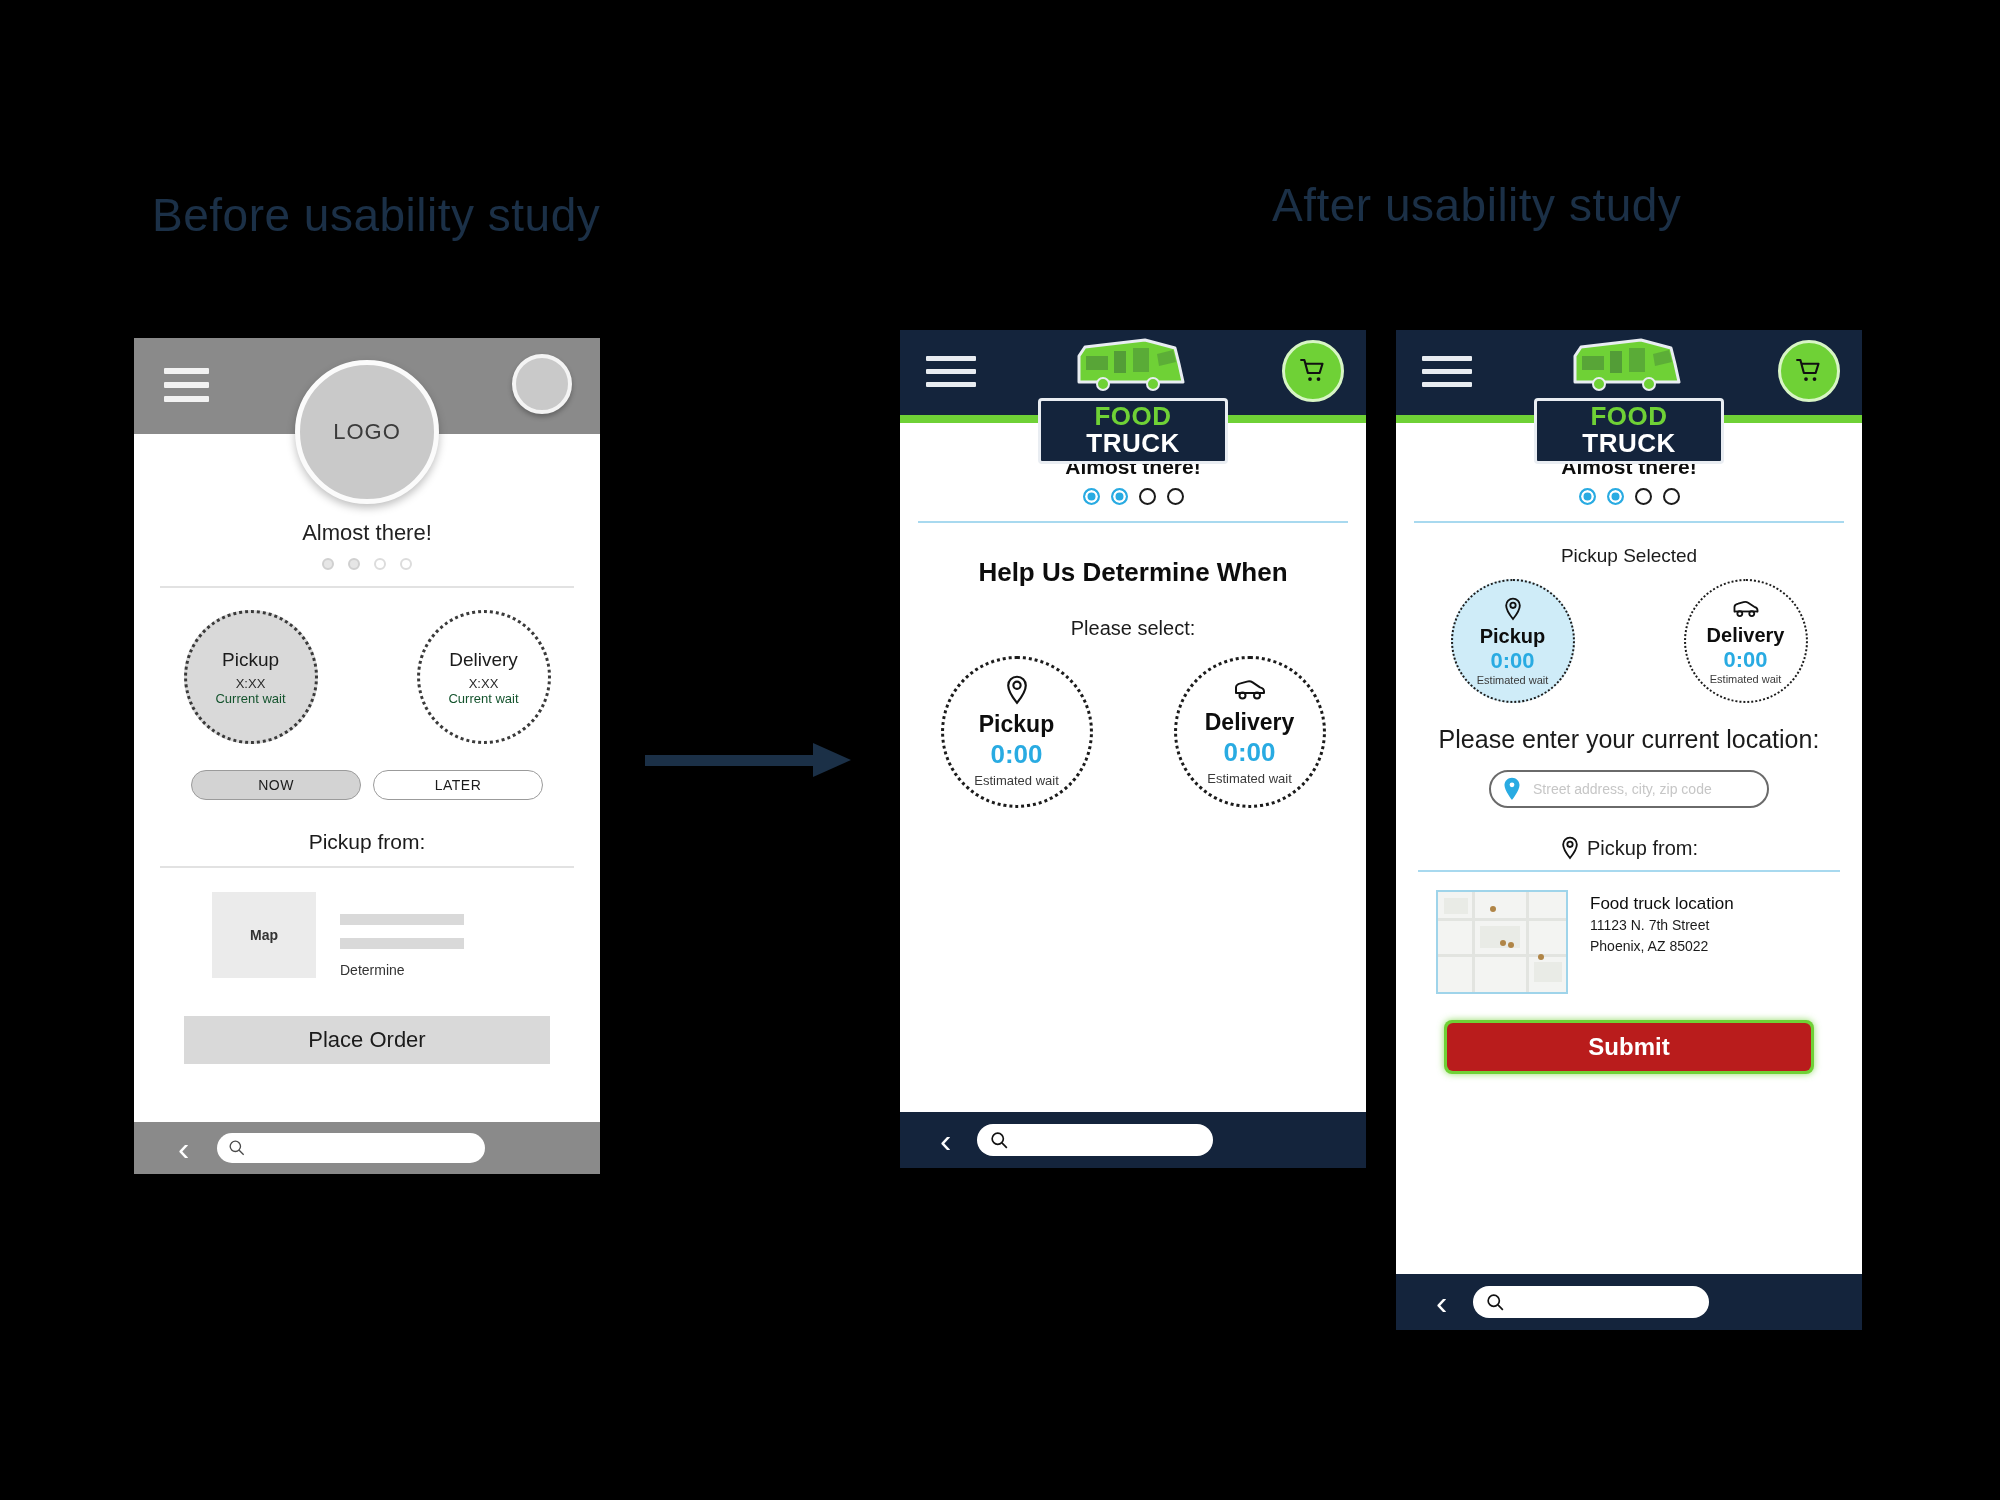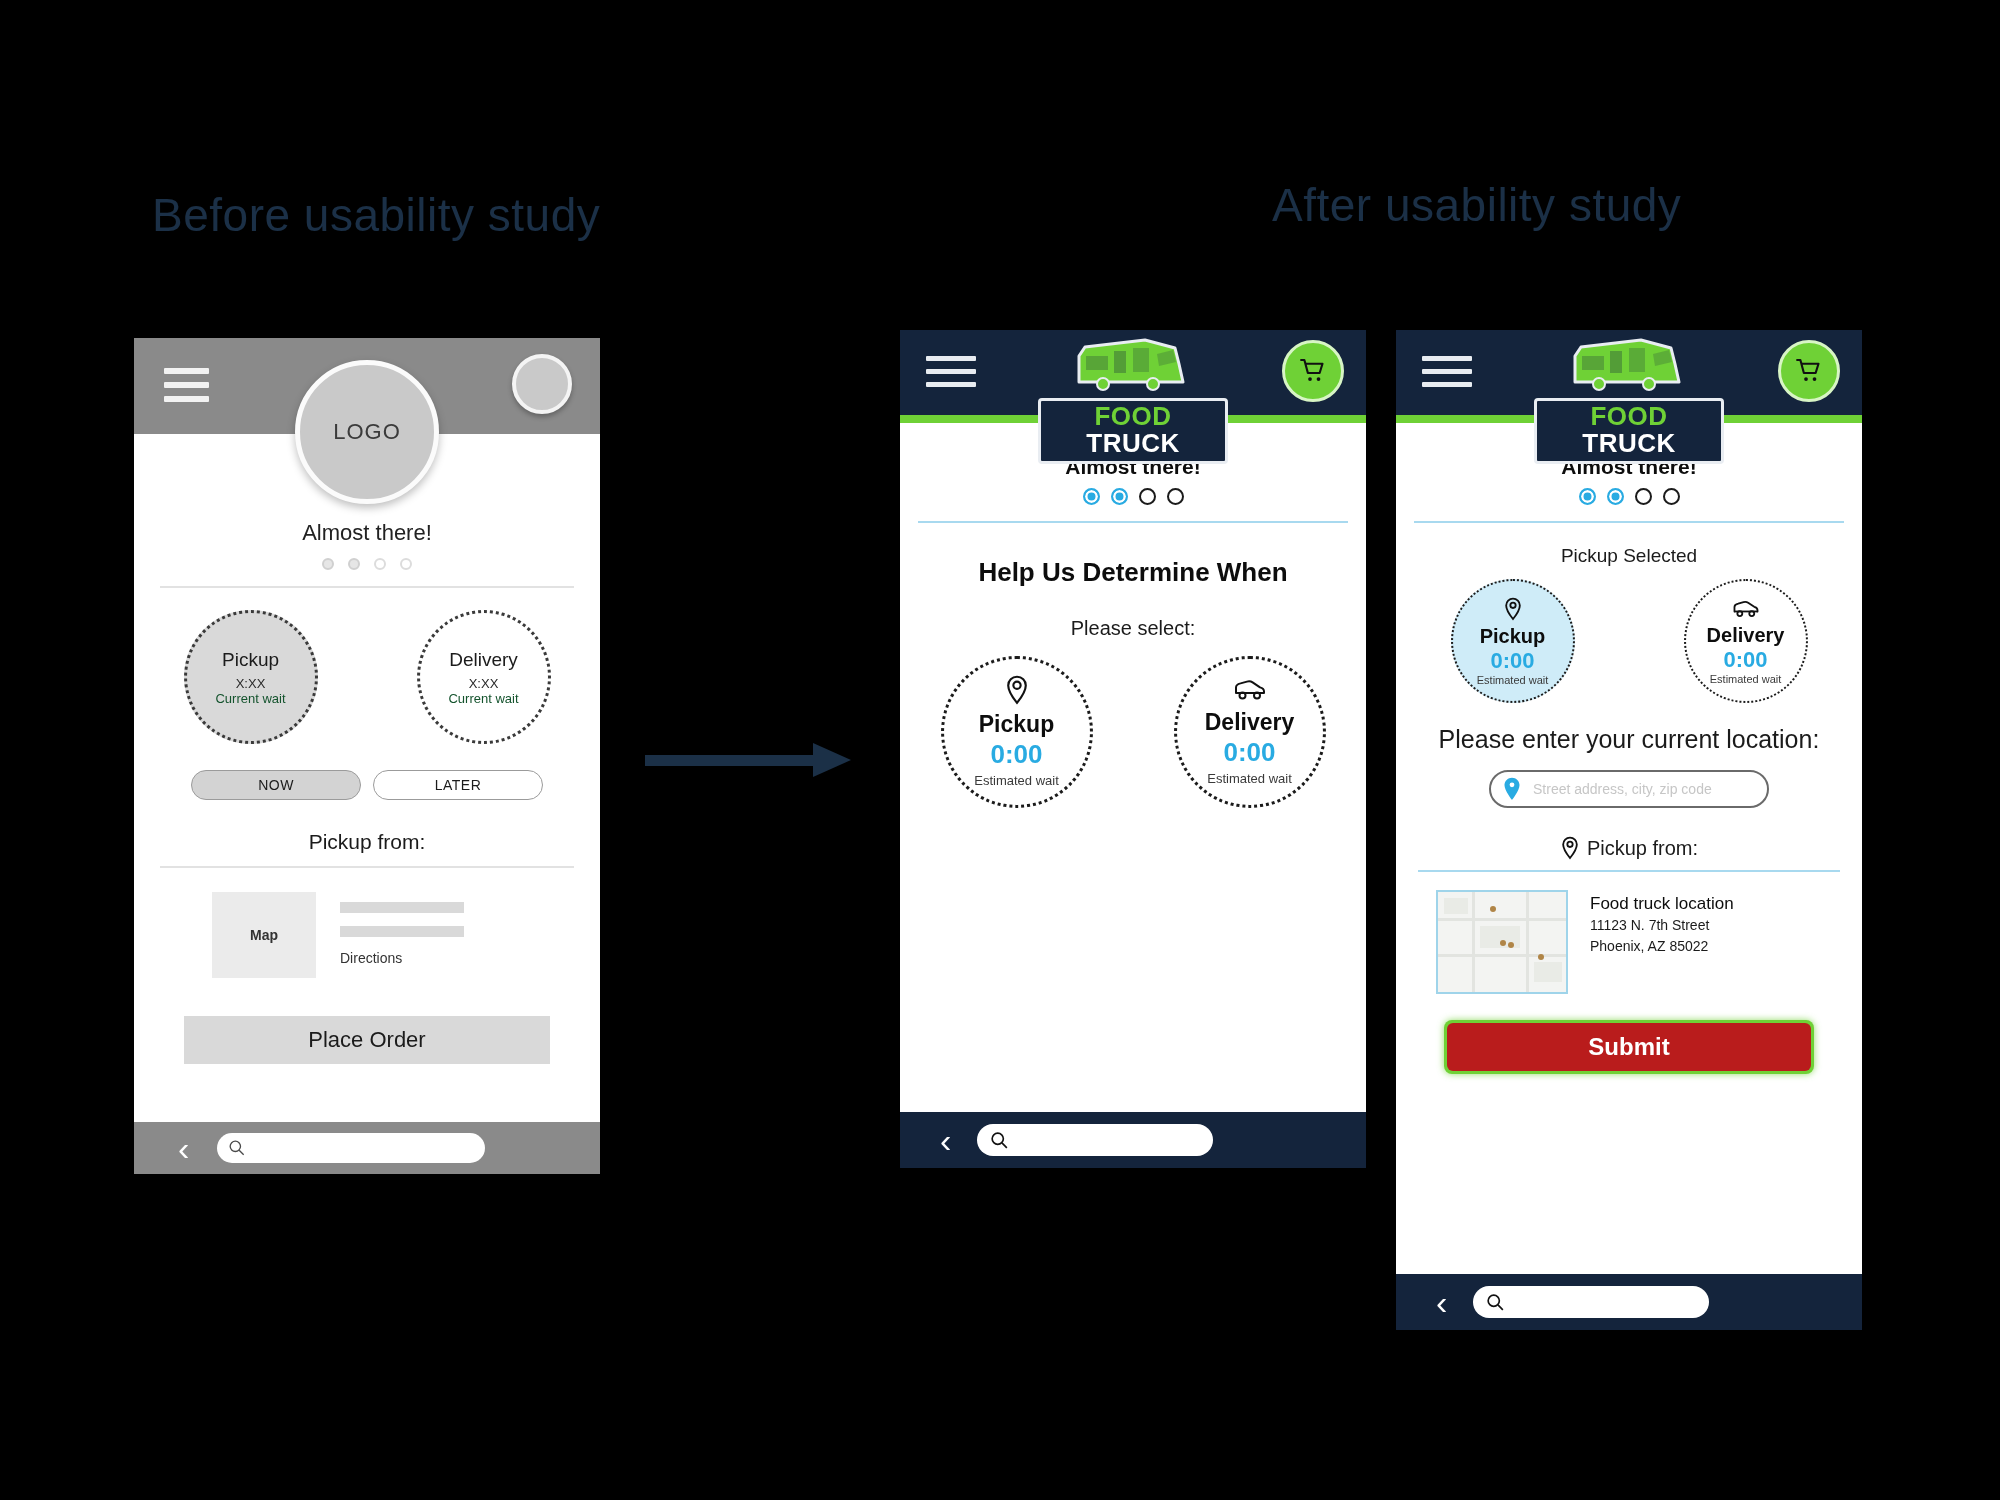--- a/index.html
+++ b/index.html
@@ -102,21 +102,21 @@
     width: 170px; height: 30px; border-radius: 16px;
     border: 1px solid #9b9b9b; background: #ffffff;
     display: flex; align-items: center; justify-content: center;
     font-size: 14px; color: #1b1b1b; letter-spacing: 0.5px;
   }
   .wf-toggle.on { background: #d3d3d3; }
 
   .wf-pickup-from { text-align: center; margin-top: 30px; font-size: 21px; color: #1b1b1b; }
   .wf-rule2 { height: 2px; background: #e2e2e2; margin: 12px 26px 0 26px; }
 
-  .wf-maprow { display: flex; margin: 24px 8px 0 78px; }
+  .wf-maprow { display: flex; margin: 24px 8px 0 78px; align-items: flex-end; }
   .wf-map {
     width: 104px; height: 86px; background: #ebebeb;
     display: flex; align-items: center; justify-content: center;
     font-size: 14px; color: #333; font-weight: bold;
   }
   .wf-maptext { margin-left: 24px; padding-top: 10px; }
   .wf-bar { width: 124px; height: 11px; background: #d9d9d9; margin-bottom: 13px; }
   .wf-dir { font-size: 14px; color: #333; }
 
   .wf-place {
@@ -308,21 +308,21 @@
       </div>
 
       <div class="wf-pickup-from">Pickup from:</div>
       <div class="wf-rule2"></div>
 
       <div class="wf-maprow">
         <div class="wf-map">Map</div>
         <div class="wf-maptext">
           <div class="wf-bar"></div>
           <div class="wf-bar"></div>
-          <div class="wf-dir">Directions</div>
+          <div class="wf-dir">Determine</div>
         </div>
       </div>
 
       <div class="wf-place">Place Order</div>
     </div>
 
     <div class="wf-bottombar">
       <div class="wf-back">‹</div>
       <div class="wf-search">
         <svg width="20" height="20" viewBox="0 0 24 24">

